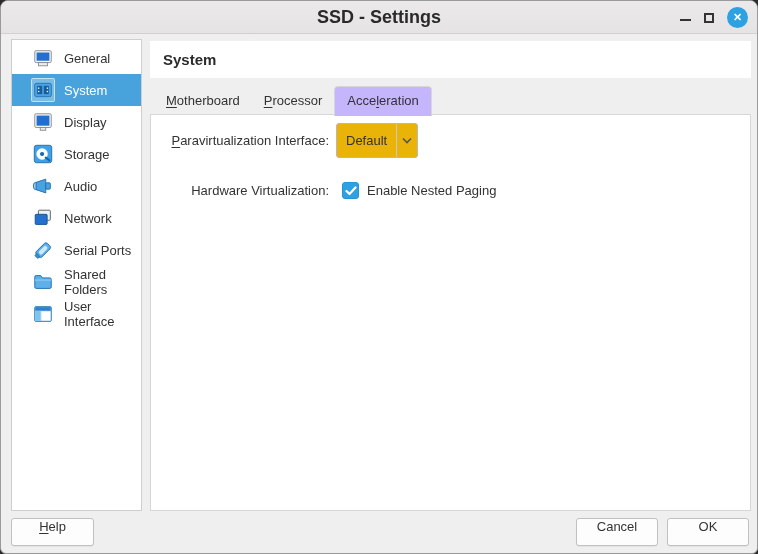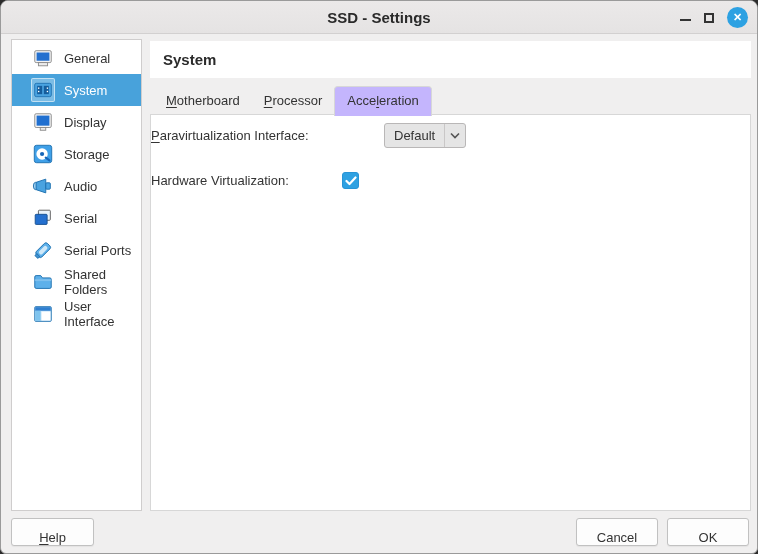--- a/index.html
+++ b/index.html
@@ -8,21 +8,21 @@
     border-radius:8px 8px 6px 6px;overflow:hidden;box-sizing:border-box;
     border:1px solid #9a9a9a;font-family:"Liberation Sans",sans-serif;
     -webkit-font-smoothing:antialiased;
   }
   
   .titlebar{
     position:absolute;left:0;top:0;width:100%;height:33px;
     background:linear-gradient(#ebe9e9,#e5e3e3);border-bottom:1px solid #d2d0d0;
     display:flex;align-items:center;justify-content:center;box-sizing:border-box;
   }
-  .title{font-size:15px;font-weight:bold;color:#2a2a2a;}
+  .title{font-size:18px;font-weight:bold;color:#2a2a2a;}
   .controls{position:absolute;right:9px;top:0;height:33px;display:flex;align-items:center;gap:13px;}
   .ctl-min{width:11px;height:11px;position:relative;cursor:pointer;}
   .ctl-min::after{content:"";position:absolute;left:0;right:0;bottom:2px;height:2px;background:#333;}
   .ctl-max{width:10px;height:10px;border:2px solid #333;box-sizing:border-box;cursor:pointer;}
   .ctl-close{
     width:21px;height:21px;border-radius:50%;background:#2da1e2;color:#fff;
     display:flex;align-items:center;justify-content:center;
     font-size:11px;font-weight:bold;cursor:pointer;
   }
   
@@ -49,37 +49,37 @@
     border-radius:4px 4px 0 0;box-sizing:border-box;line-height:28px;
   }
   .mn{text-decoration:underline;text-underline-offset:2px;}
   
   .panel{
     position:absolute;left:149px;top:113px;width:601px;height:397px;background:#fff;
     border:1px solid #d7d7d7;box-sizing:border-box;z-index:2;padding-top:8px;
   }
   .row{display:flex;align-items:center;margin-top:0;}
   .row + .row{margin-top:24px;}
-  .form-label{width:178px;font-size:13px;color:#333;flex:none;margin-right:7px;}
+  .form-label{width:178px;text-align:right;font-size:13px;color:#333;flex:none;margin-right:7px;}
   .select{
-    height:25px;display:inline-flex;align-items:center;background:#e5e5e5;
-    border:1px solid #b9b7b7;border-radius:3px;font-size:13px;color:#333;cursor:pointer;box-sizing:border-box;margin-left:48px;
+    height:35px;display:inline-flex;align-items:center;background:#eab308;
+    border:1px solid #b9b7b7;border-radius:3px;font-size:13px;color:#333;cursor:pointer;box-sizing:border-box;
   }
   .select .val{padding:0 9px;}
   .select .arrow{width:20px;align-self:stretch;border-left:1px solid #c9c7c7;
     display:flex;align-items:center;justify-content:center;}
   .checkbox{
     width:17px;height:17px;background:#2ea1e2;border:1px solid #2794d6;border-radius:3px;
     display:flex;align-items:center;justify-content:center;box-sizing:border-box;cursor:pointer;margin-left:6px;
   }
   .cb-label{font-size:13px;color:#333;margin-left:8px;}
   
   .btn{
     position:absolute;top:517px;height:28px;background:#fdfdfd;border:1px solid #c1c1c1;
-    border-radius:3px;font-size:13px;color:#333;display:flex;align-items:flex-end;justify-content:center;
+    border-radius:3px;font-size:13px;color:#333;display:flex;align-items:flex-start;justify-content:center;
     box-sizing:border-box;cursor:pointer;box-shadow:0 1px 1px rgba(0,0,0,.05);
   }
   .btn-help{left:10px;width:83px;}
   .btn-cancel{left:575px;width:82px;}
   .btn-ok{left:666px;width:82px;}
 </style>
 </head>
 <body>
 
 <div class="window">
@@ -155,21 +155,21 @@
       <span class="side-label">Audio</span>
     </div>
 
     <div class="side-item">
       <span class="icon">
         <svg width="22" height="22" viewBox="0 0 24 24">
             <rect x="7" y="3.5" width="13" height="11" rx="1" fill="#e9f3fb" stroke="#5a5a5a"></rect>
             <rect x="3.5" y="8" width="13" height="11" rx="1" fill="#2470cf" stroke="#17508f"></rect>
           </svg>
       </span>
-      <span class="side-label">Serial</span>
+      <span class="side-label">Network</span>
     </div>
 
     <div class="side-item">
       <span class="icon">
         <svg width="22" height="22" viewBox="0 0 24 24">
             <g transform="rotate(-45 12 12)">
               <rect x="3.5" y="8" width="17" height="8.5" rx="2.5" fill="#5db0ea" stroke="#1d6fae"></rect>
               <rect x="6.5" y="10" width="11" height="4.5" rx="2" fill="#cfe8f8"></rect>
               <rect x="1.5" y="10" width="3" height="4.5" fill="#3f90cf" stroke="#1d6fae"></rect>
             </g>
@@ -227,20 +227,21 @@
       </span>
     </div>
 
     <div class="row">
       <span class="form-label">Hardware Virtualization:</span>
       <span class="checkbox" aria-checked="true">
         <svg width="12" height="10" viewBox="0 0 12 10">
             <polyline points="1.5,5 4.5,8 10.5,1.5" fill="none" stroke="#fff" stroke-width="2.2" stroke-linecap="round" stroke-linejoin="round"></polyline>
           </svg>
       </span>
+      <span class="cb-label"><span>Enable Nested Pa</span><span class="mn">g</span><span>ing</span></span>
     </div>
 
   </div>
 
   <div class="btn btn-help">
       <span><span></span><span class="mn">H</span><span>elp</span></span>
     </div>
   <div class="btn btn-cancel">
       <span>Cancel</span>
     </div>

